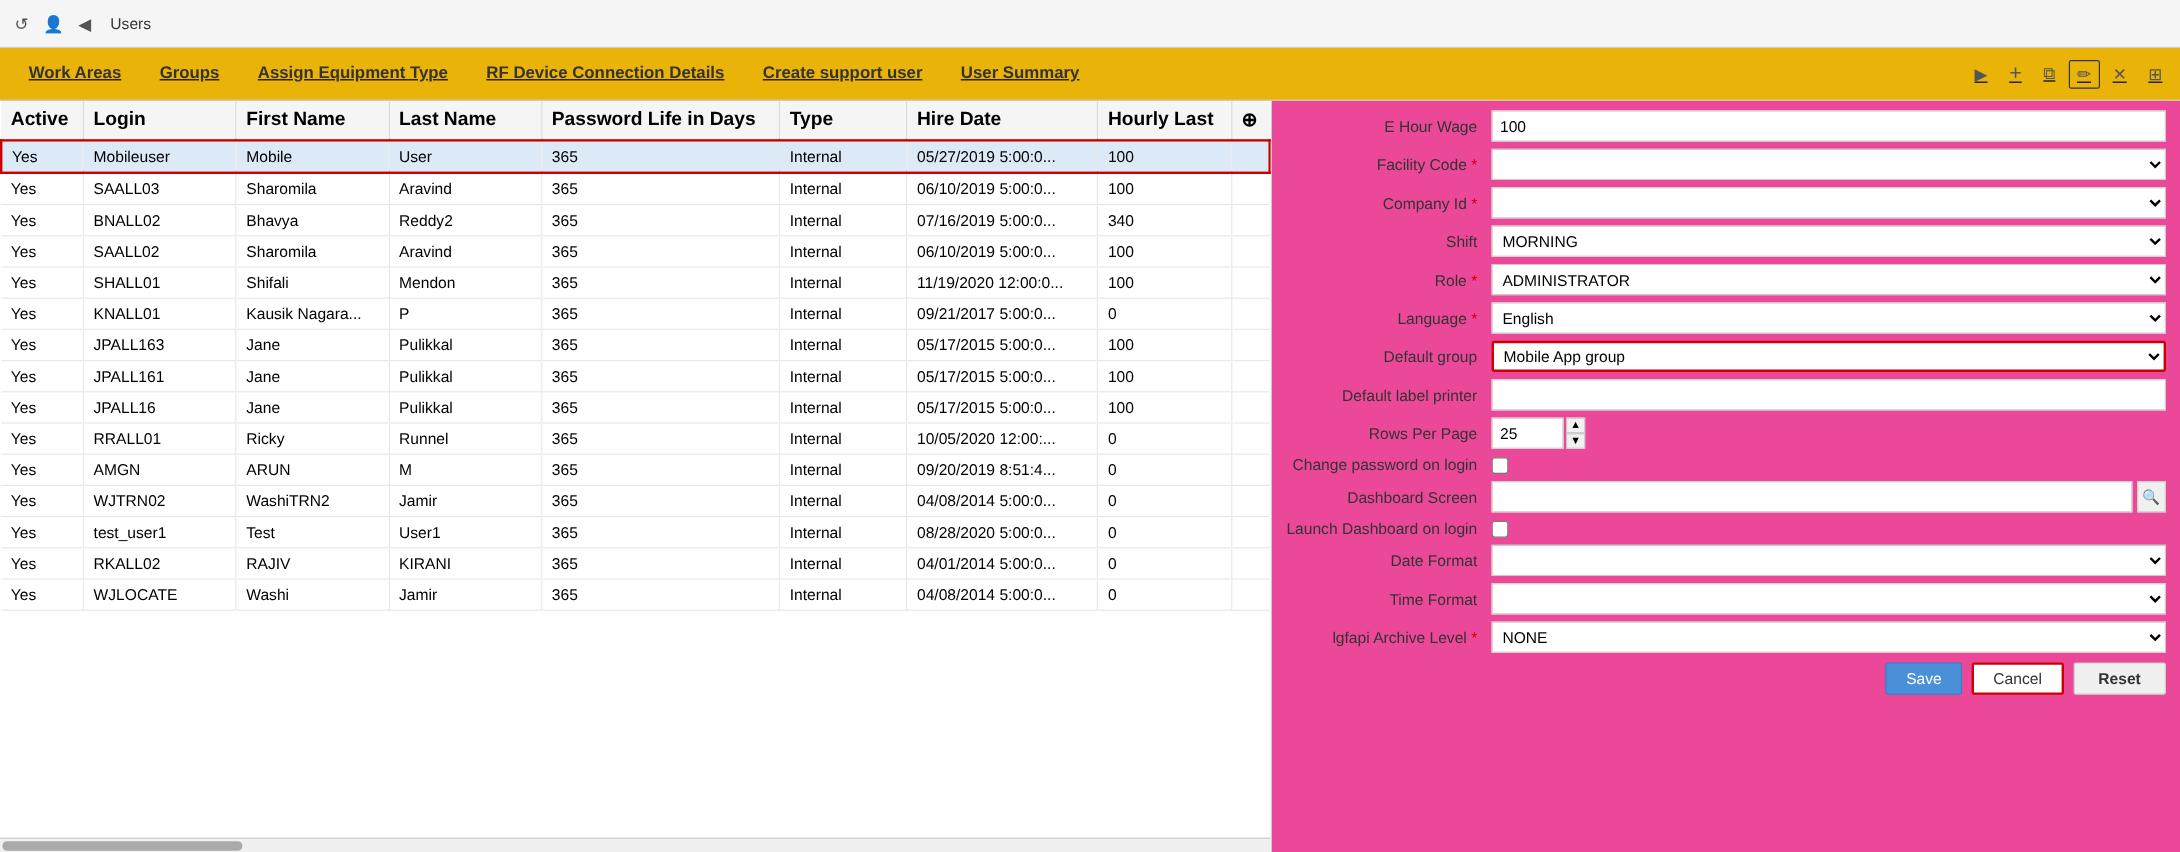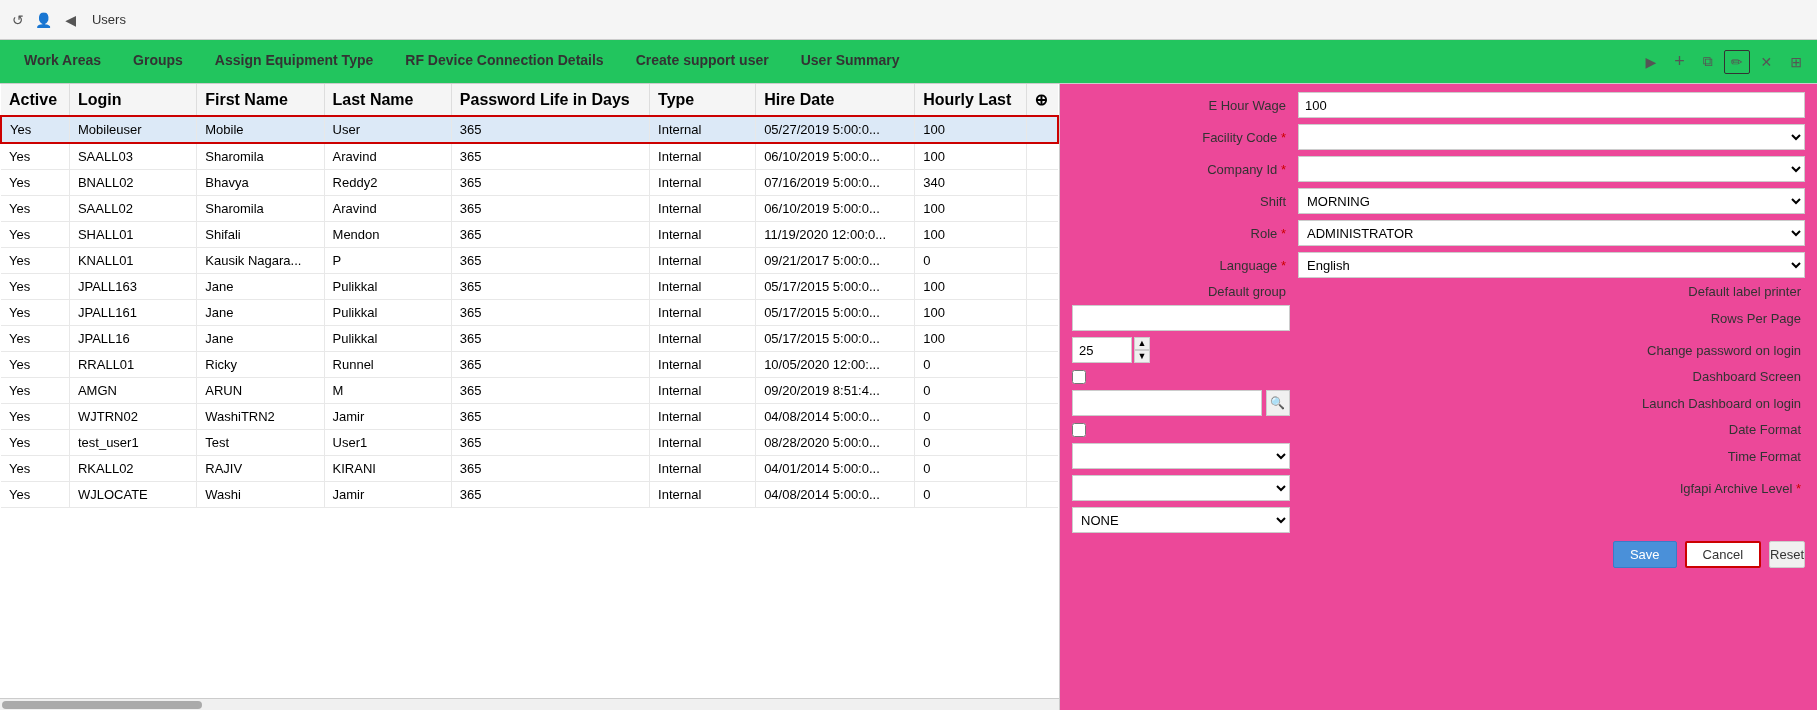--- a/index.html
+++ b/index.html
@@ -28,23 +28,24 @@
       font-size: 14px;
       color: #555;
     }
 
     
     .main-nav {
       display: flex;
       align-items: center;
       padding: 0 8px;
       border-bottom: 1px solid #ccc;
-      background: #22c55e;
+      background: #eab308;
       height: 44px;
       gap: 0;
+      text-decoration: underline;
     }
     .nav-item {
       padding: 10px 16px;
       cursor: pointer;
       font-size: 14px;
       font-weight: bold;
       color: #333;
       white-space: nowrap;
       border-bottom: 3px solid transparent;
     }
@@ -238,24 +239,25 @@
       border: 2px solid #c00;
       padding: 4px 16px;
       cursor: pointer;
       font-size: 13px;
       border-radius: 2px;
     }
     .btn-reset {
       background: #f0f0f0;
       color: #333;
       border: 1px solid #ccc;
-      padding: 4px 0;
+      padding: 4px 20px;
       cursor: pointer;
       font-size: 13px;
       border-radius: 2px;
+      font-weight: bold;
     }
 
     .scrollbar-area {
       height: 12px;
       background: #f0f0f0;
       border-top: 1px solid #ccc;
       display: flex;
       align-items: center;
       padding: 0 2px;
     }
@@ -520,20 +522,23 @@
       <select class="form-select">
         <option value="ADMINISTRATOR">ADMINISTRATOR</option>
       </select>
 
       <div class="form-label required">Language</div>
       <select class="form-select">
         <option value="English">English</option>
       </select>
 
       <div class="form-label">Default group</div>
+      <select class="form-select form-row-highlight">
+        <option value="Mobile App group">Mobile App group</option>
+      </select>
 
       <div class="form-label">Default label printer</div>
       <input class="form-input" type="text" value="" style="">
 
       <div class="form-label">Rows Per Page</div>
       <div class="rows-per-page-container">
         <input class="form-input" type="text" value="25" style="width: 60px;">
         <div style="display:flex;flex-direction:column;">
           <button class="stepper-btn">▲</button>
           <button class="stepper-btn">▼</button>

